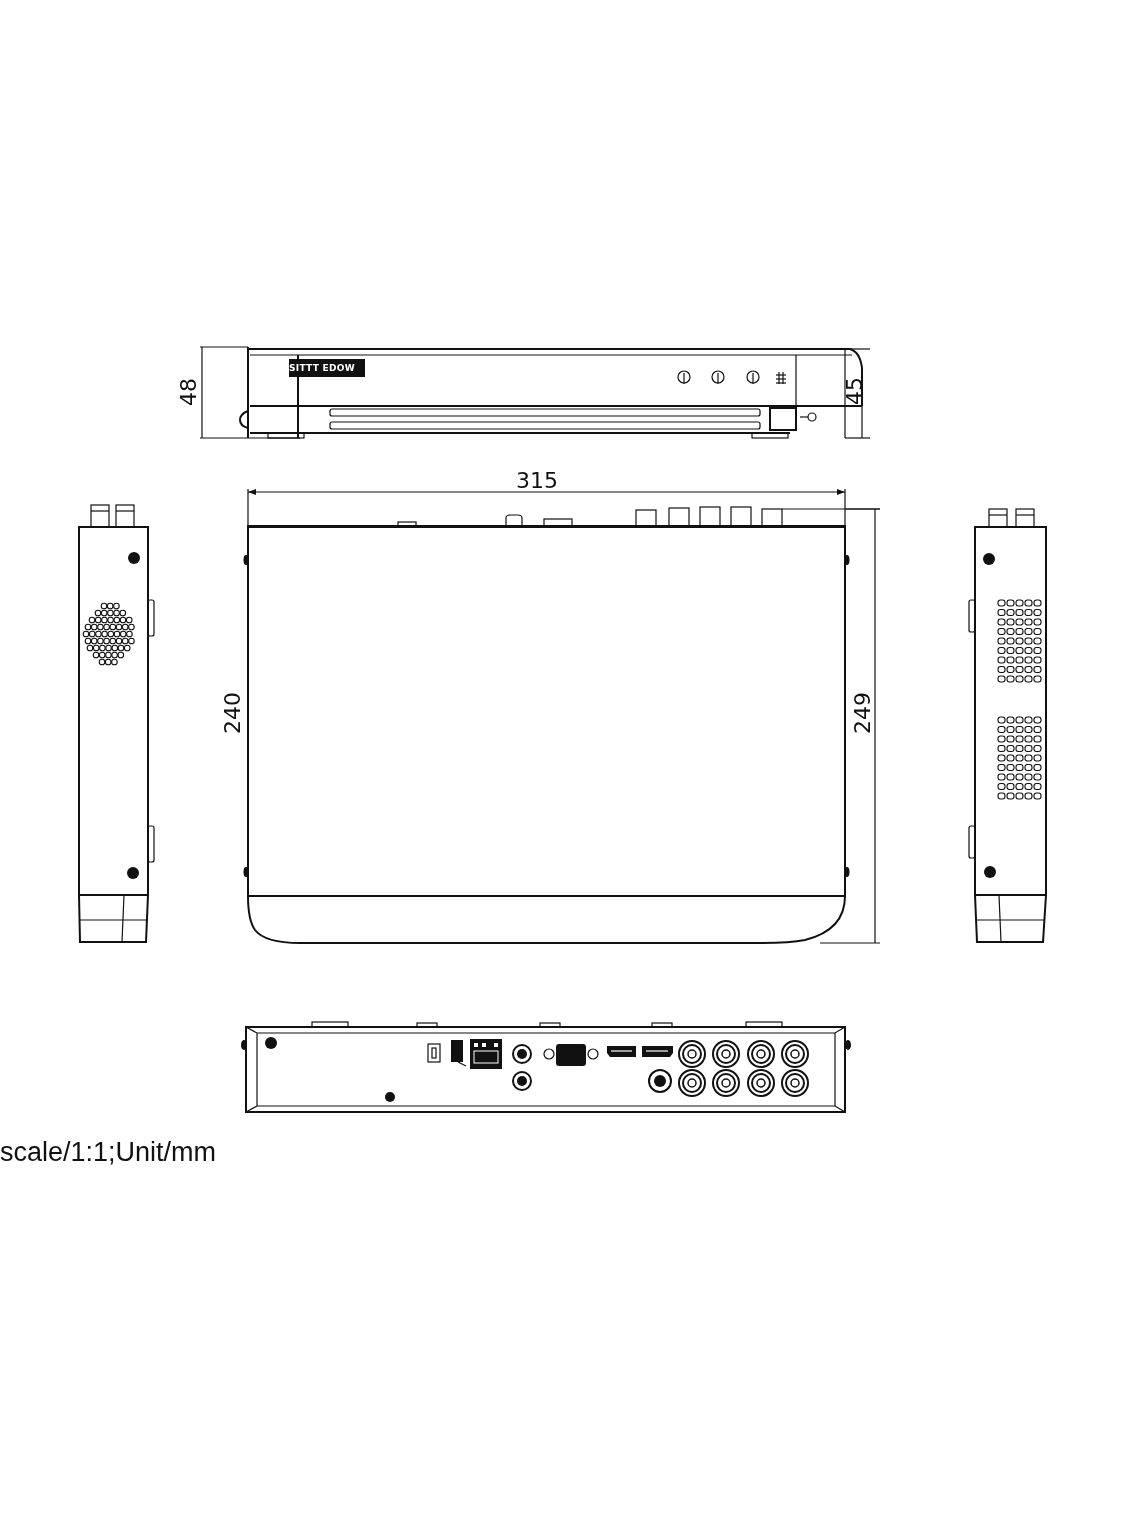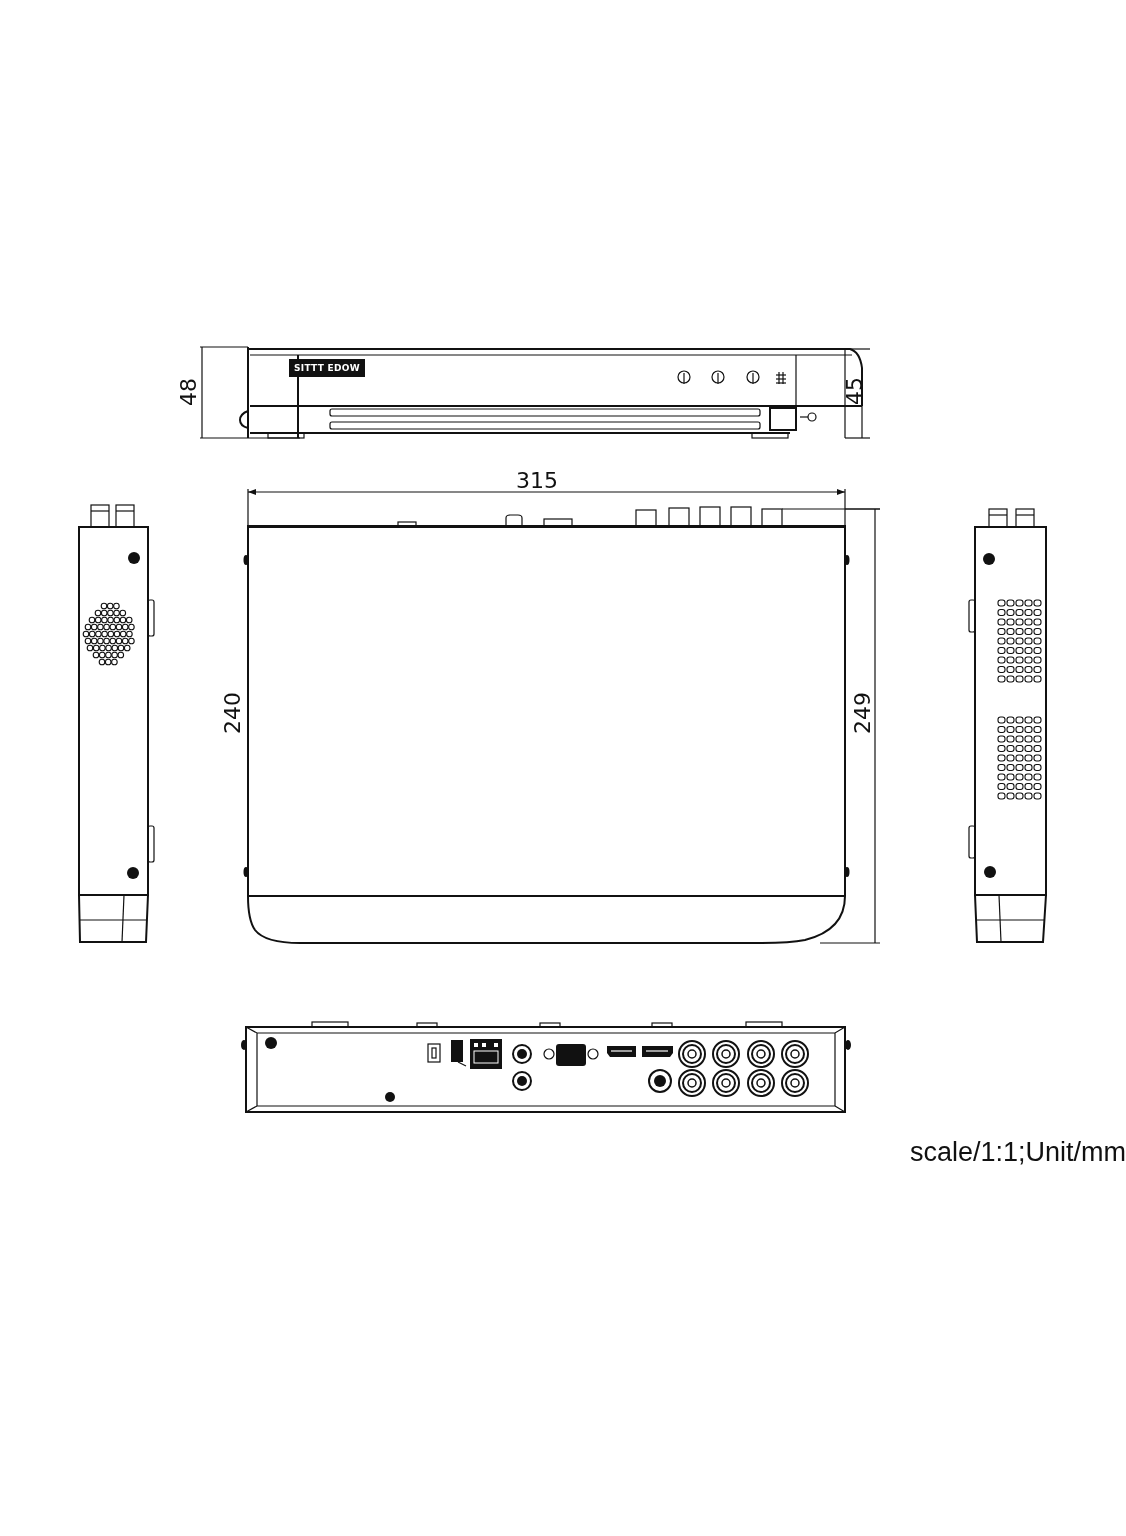--- a/index.html
+++ b/index.html
@@ -2,22 +2,22 @@
 <html><head>
 <meta charset="utf-8">
 <style>
   html,body{margin:0;padding:0;background:#ffffff;}
   body{width:1126px;height:1536px;position:relative;overflow:hidden;font-family:"DejaVu Sans","Liberation Sans",sans-serif;}
   svg{position:absolute;left:0;top:0;}
   .ln{fill:none;stroke:#111;stroke-width:2;}
   .thin{fill:none;stroke:#111;stroke-width:1.2;}
   .fill{fill:#111;stroke:none;}
   .dim{font-family:"DejaVu Sans","Liberation Sans",sans-serif;font-size:22px;fill:#111;}
-  .caption{position:absolute;left:0;width:1126px;top:1137px;text-align:right;font-family:"Liberation Sans","DejaVu Sans",sans-serif;font-size:27px;color:#111;}
-  .brand{position:absolute;left:289px;top:359px;width:76px;height:18px;background:#111;color:#fff;font-family:"DejaVu Sans","Liberation Sans",sans-serif;font-weight:bold;font-size:9px;line-height:18px;text-align:center;letter-spacing:0.3px;}
+  .caption{position:absolute;left:0;width:1126px;top:1137px;text-align:left;font-family:"Liberation Sans","DejaVu Sans",sans-serif;font-size:27px;color:#111;}
+  .brand{position:absolute;left:289px;top:359px;width:76px;height:18px;background:#111;color:#fff;font-family:"DejaVu Sans","Liberation Sans",sans-serif;font-weight:bold;font-size:9px;line-height:18px;text-align:left;letter-spacing:0.3px;}
 </style>
 </head>
 <body>
 
 <svg width="1126" height="1536" viewBox="0 0 1126 1536" xmlns="http://www.w3.org/2000/svg">
 
   <g>
 
     <line class="thin" x1="200" y1="347" x2="248" y2="347"></line>
     <line class="thin" x1="200" y1="438" x2="300" y2="438"></line>

